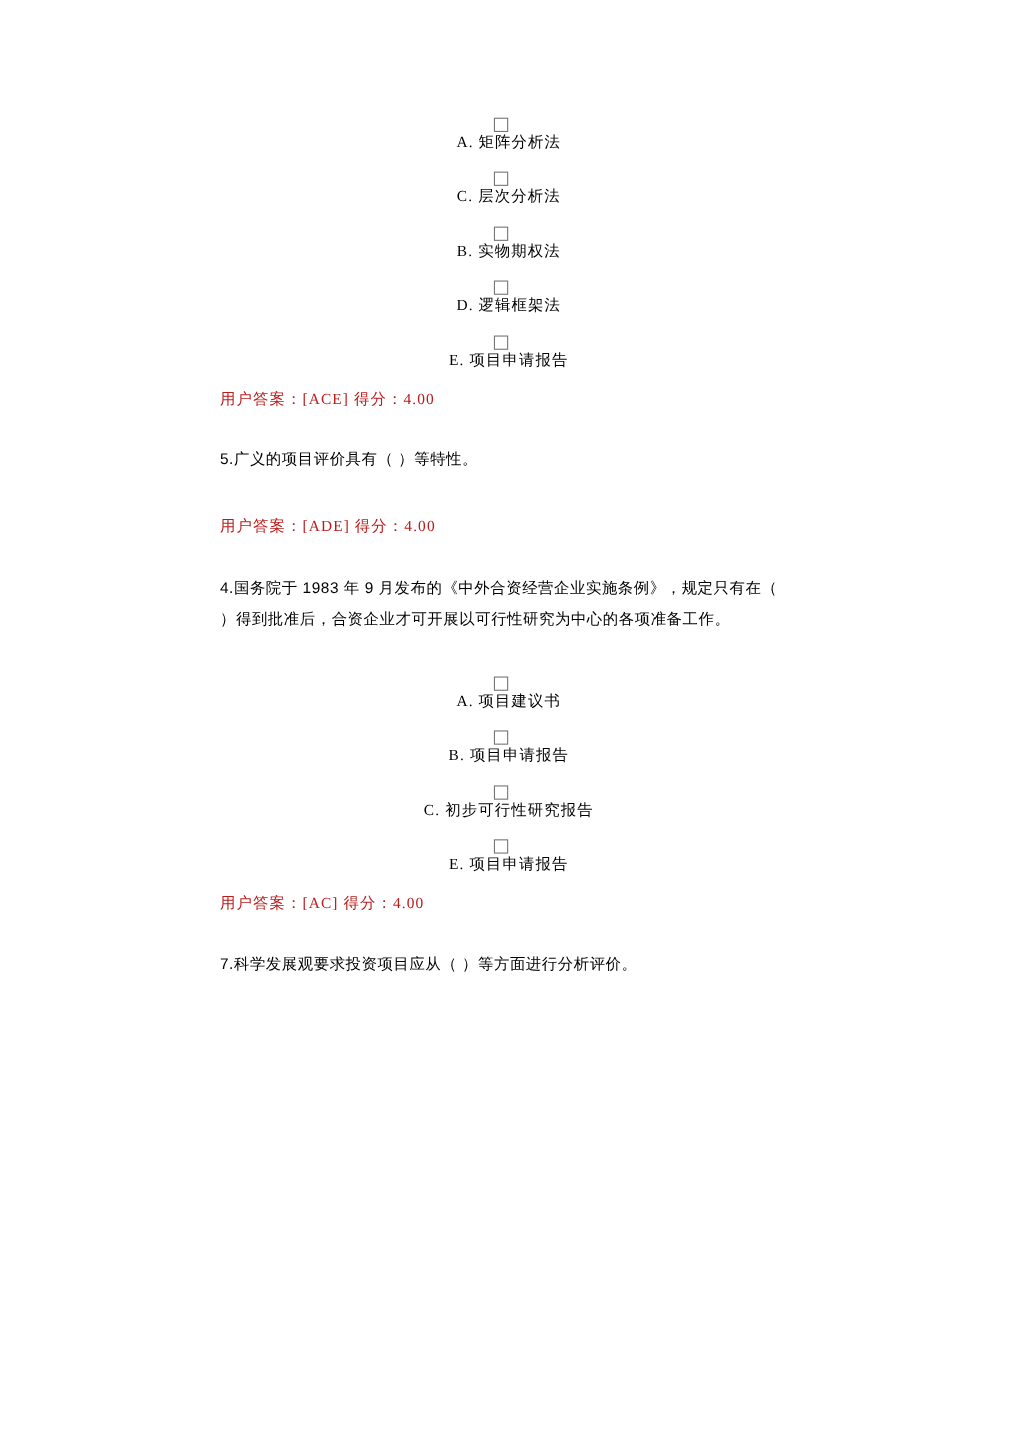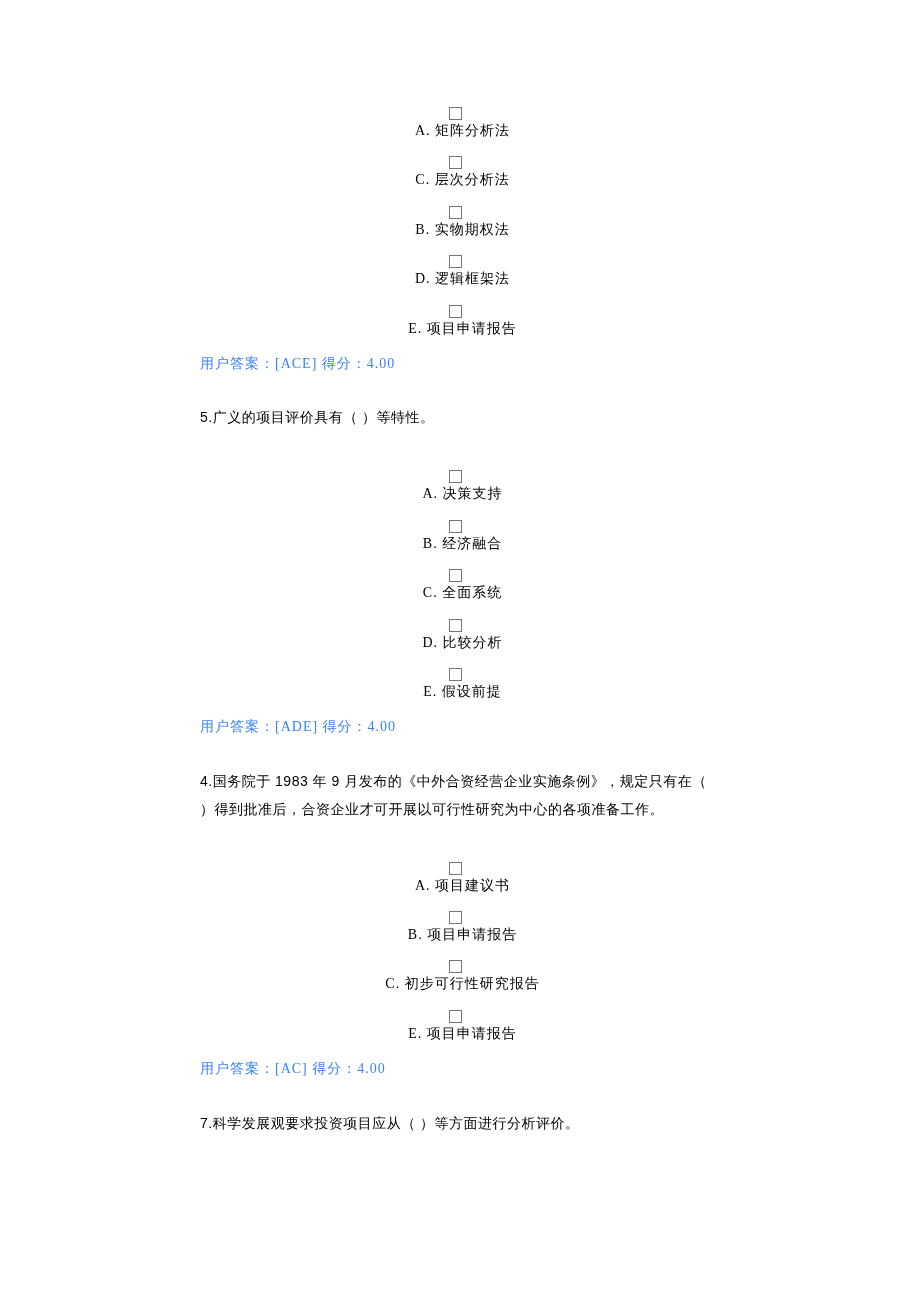--- a/index.html
+++ b/index.html
@@ -34,21 +34,21 @@
       margin-right: 14px;
       margin-top: -3px;
       flex-shrink: 0;
     }
     .option-text {
       font-family: "SimSun", "宋体", serif;
       font-size: 14px;
       letter-spacing: 1px;
     }
     .answer-line {
-      color: #3b82f6;
+      color: #b91c1c;
       font-family: "SimSun", "宋体", serif;
       font-size: 14px;
       letter-spacing: 1px;
       margin-top: -4px;
       margin-bottom: 26px;
     }
     .question-text {
       font-family: Liberation Sans, sans-serif;
       font-size: 14px;
       letter-spacing: 0.5px;
@@ -83,42 +83,20 @@
     <div class="option">
       <div class="checkbox"></div>
       <span class="option-text">E. 项目申请报告</span>
     </div>
   </div>
   <div class="answer-line">用户答案：[ACE] 得分：4.00</div>
 </div>
 
 <div class="question-block">
   <div class="question-text">5.广义的项目评价具有（ ）等特性。</div>
-  <div class="options-group">
-    <div class="option">
-      <div class="checkbox"></div>
-      <span class="option-text">A. 决策支持</span>
-    </div>
-    <div class="option">
-      <div class="checkbox"></div>
-      <span class="option-text">B. 经济融合</span>
-    </div>
-    <div class="option">
-      <div class="checkbox"></div>
-      <span class="option-text">C. 全面系统</span>
-    </div>
-    <div class="option">
-      <div class="checkbox"></div>
-      <span class="option-text">D. 比较分析</span>
-    </div>
-    <div class="option">
-      <div class="checkbox"></div>
-      <span class="option-text">E. 假设前提</span>
-    </div>
-  </div>
   <div class="answer-line">用户答案：[ADE] 得分：4.00</div>
 </div>
 
 <div class="question-block">
   <div class="question-text">4.国务院于 1983 年 9 月发布的《中外合资经营企业实施条例》，规定只有在（ ）得到批准后，合资企业才可开展以可行性研究为中心的各项准备工作。</div>
   <div class="options-group">
     <div class="option">
       <div class="checkbox"></div>
       <span class="option-text">A. 项目建议书</span>
     </div>

